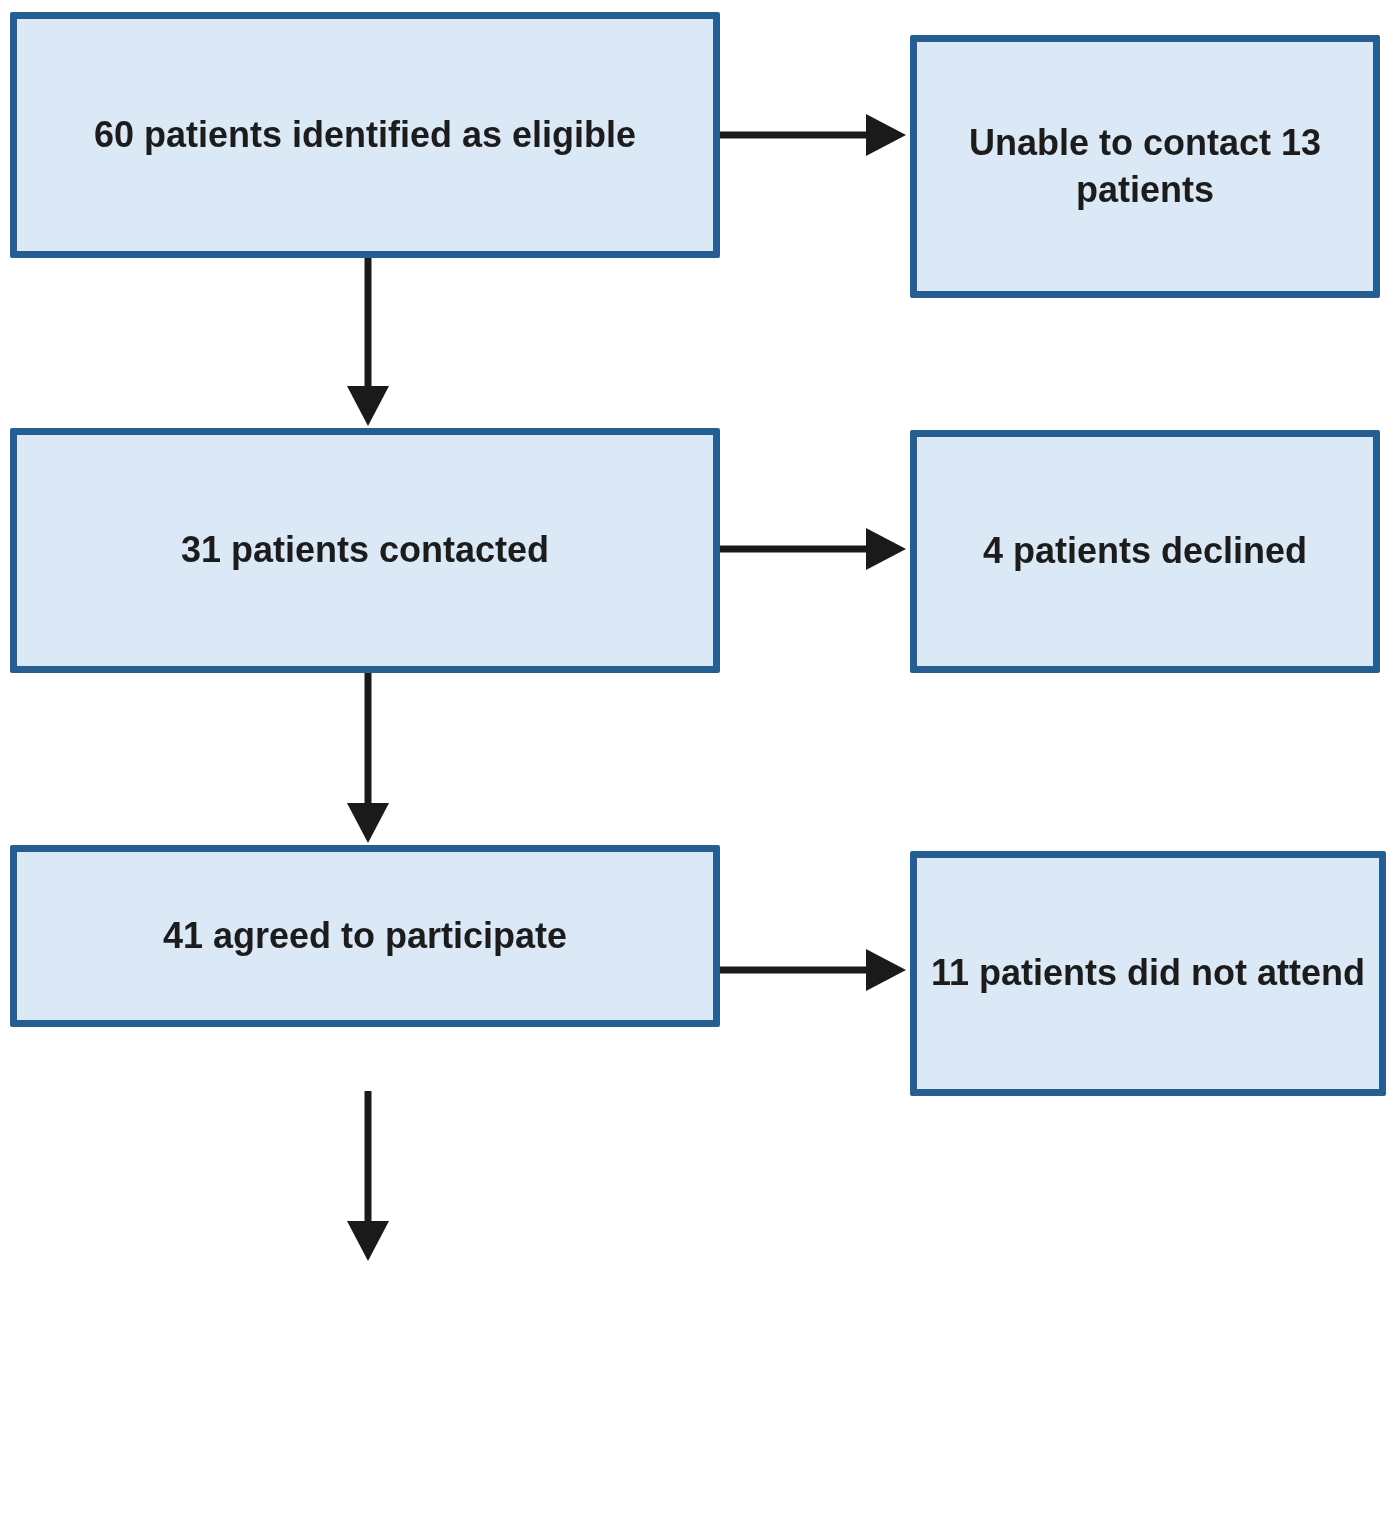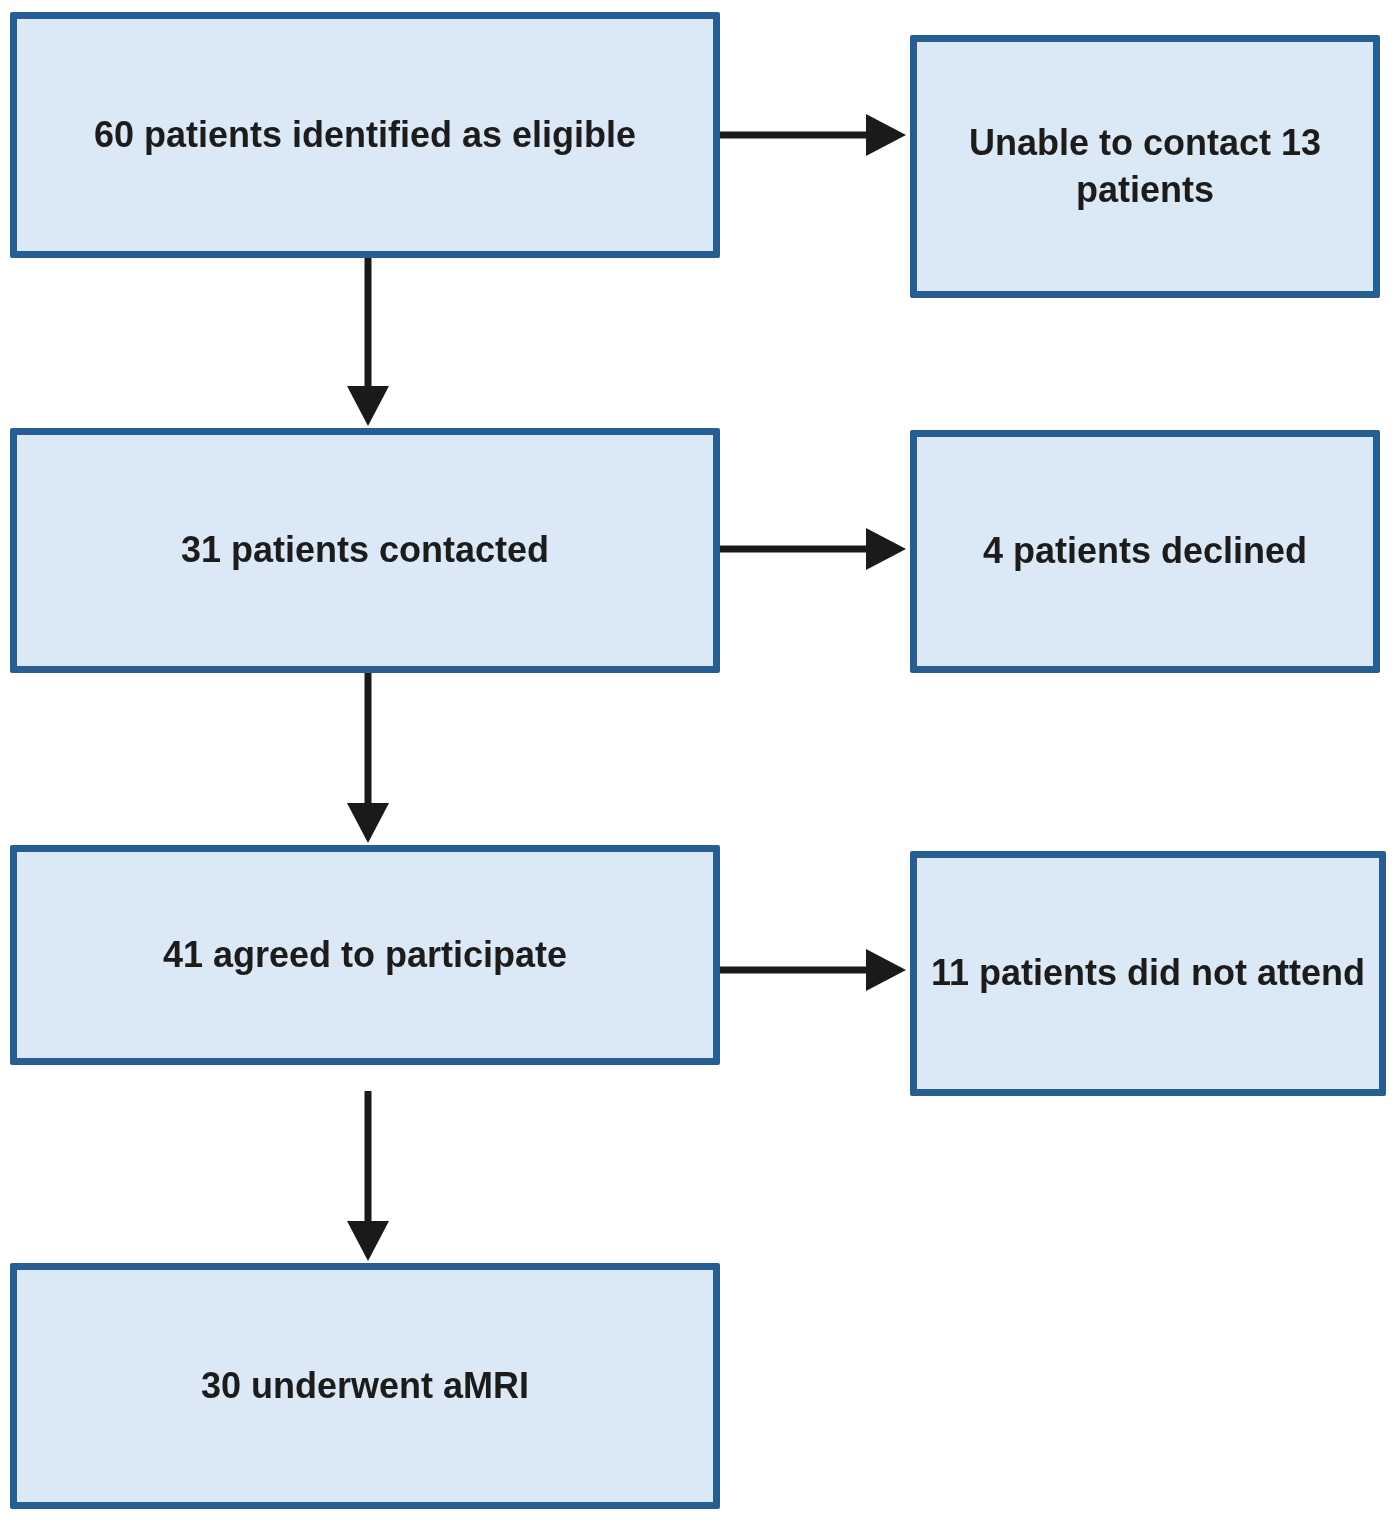--- a/index.html
+++ b/index.html
@@ -30,21 +30,21 @@
     font-size: 36px;
     line-height: 1.3;
     padding: 0 8px;
   }
   .node.right {
     padding: 0 10px;
   }
   
   #node-eligible   { left: 10px;  top: 12px;   width: 710px; height: 246px; }
   #node-contacted  { left: 10px;  top: 428px;  width: 710px; height: 245px; }
-  #node-agreed     { left: 10px;  top: 845px;  width: 710px; height: 220px; }
+  #node-agreed     { left: 10px;  top: 845px;  width: 710px; height: 182px; }
   #node-amri       { left: 10px;  top: 1263px; width: 710px; height: 246px; }
   
   #node-unable     { left: 910px; top: 1px;   width: 470px; height: 263px; margin-top: 34px; }
   #node-declined   { left: 910px; top: 430px;  width: 470px; height: 243px; }
   #node-no-attend  { left: 910px; top: 851px;  width: 476px; height: 245px; }
 
   .arrow-layer {
     position: absolute;
     left: 0; top: 0;
     width: 1395px;
@@ -97,23 +97,20 @@
   </div>
 
   <div class="node" id="node-contacted">
     <span>31 patients contacted</span>
   </div>
 
   <div class="node" id="node-agreed">
     <span>41 agreed to participate</span>
   </div>
 
-  <div class="node" id="node-amri">
-    <span>30 underwent aMRI</span>
-  </div>
 
   <div class="node right" id="node-unable">
     <span>Unable to contact 13 patients</span>
   </div>
 
   <div class="node right" id="node-declined">
     <span>4 patients declined</span>
   </div>
 
   <div class="node right" id="node-no-attend">

